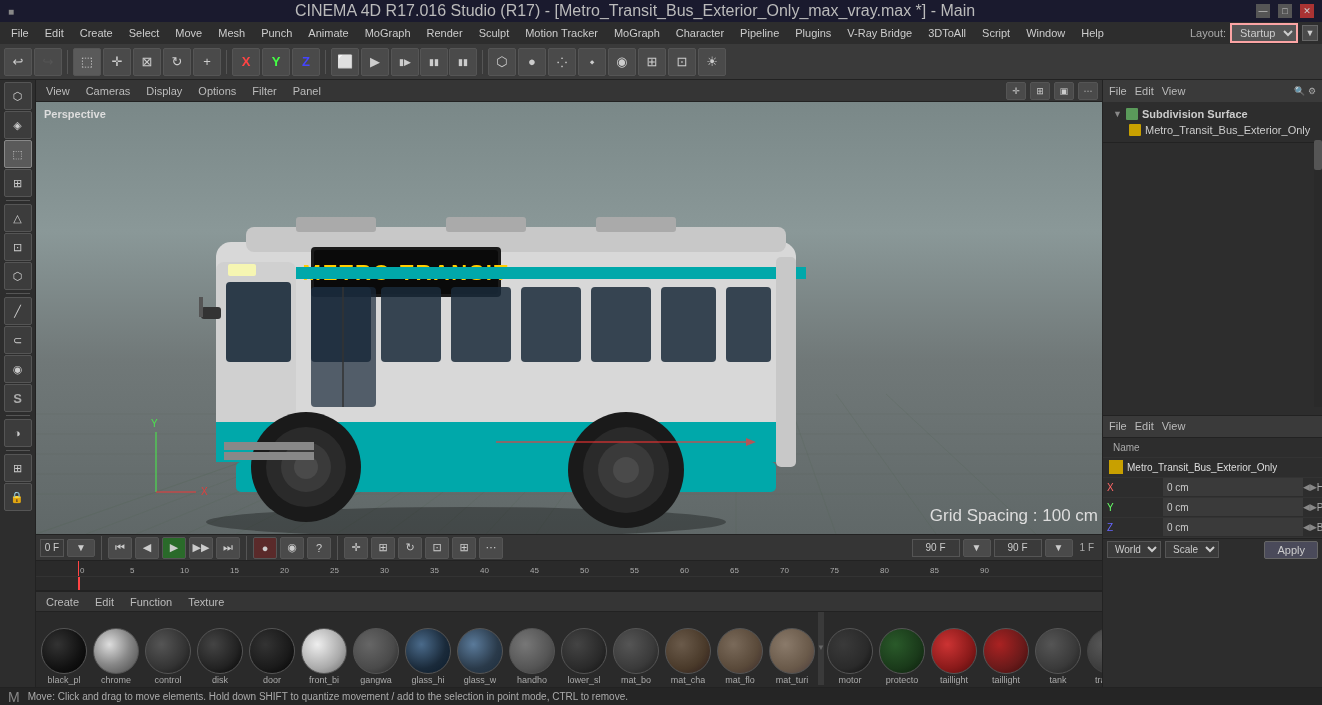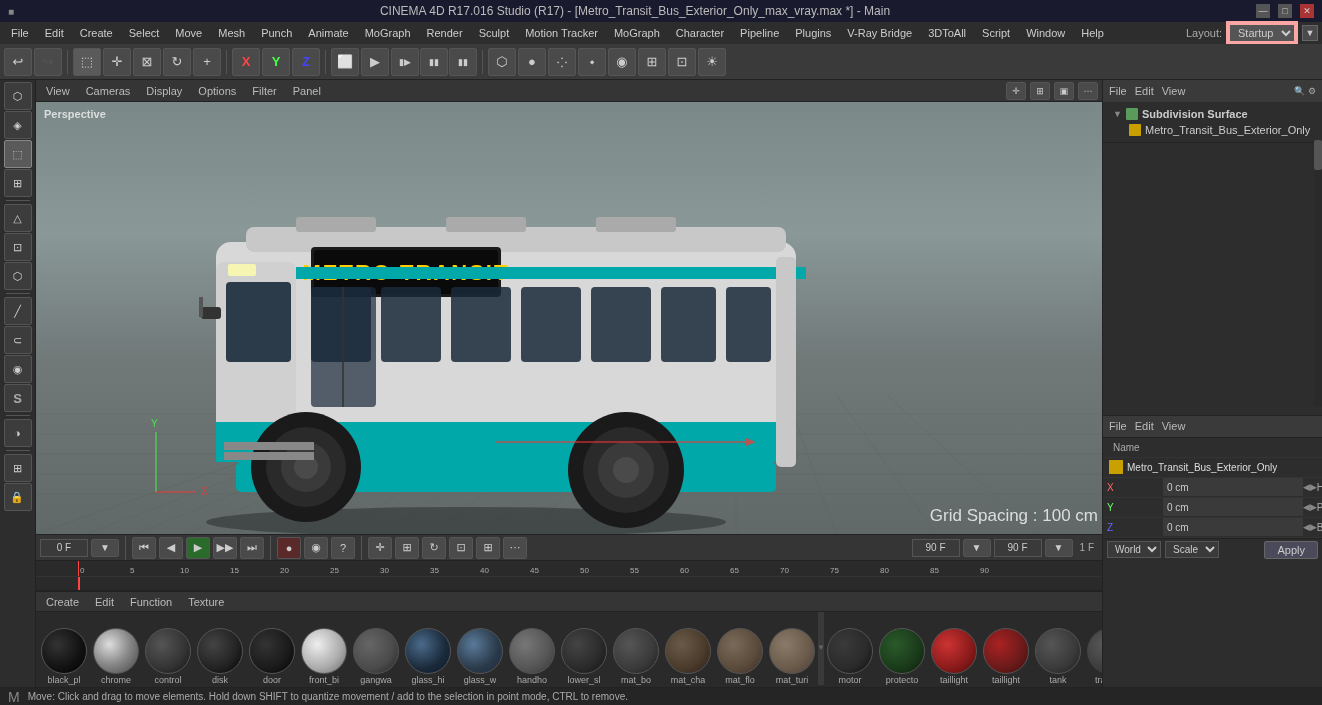--- a/index.html
+++ b/index.html
@@ -18,21 +18,21 @@
     #menubar {
       width: 100%; height: 22px; background: #2d2d2d;
       display: flex; align-items: center; padding: 0 4px; gap: 2px;
     }
     #menubar .menu-item {
       padding: 2px 7px; color: #ccc; cursor: pointer; font-size: 11px;
       border-radius: 2px;
     }
     #menubar .layout-right { margin-left: auto; display: flex; align-items: center; gap: 4px; }
     #menubar .layout-label { color: #aaa; }
-    #menubar .layout-select { background: #555; color: #ccc; border: 4px solid #fca5a5; padding: 1px 4px; font-size: 11px; }
+    #menubar .layout-select { background: #555; color: #ccc; border: 2px solid #fca5a5; padding: 1px 4px; font-size: 11px; }
 
     
     #toolbar {
       width: 100%; height: 36px; background: #3a3a3a;
       display: flex; align-items: center; padding: 0 4px; gap: 2px;
       border-bottom: 1px solid #222;
     }
     .tb-btn {
       width: 28px; height: 28px; background: #4a4a4a; border: 1px solid #555;
       color: #ccc; cursor: pointer; display: flex; align-items: center; justify-content: center;
@@ -192,21 +192,21 @@
     ::-webkit-scrollbar-track { background: #2a2a2a; }
     ::-webkit-scrollbar-thumb { background: #555; border-radius: 2px; }
   </style>
 </head>
 <body>
 
 <div id="app" style="position:relative; width:1322px; height:705px; display:flex; flex-direction:column; background:#3c3c3c; overflow:hidden;">
 
   <div id="titlebar">
     <span style="color:#888; font-size:10px;">■</span>
-    <span style="font-size:12px; color:#bbb;">CINEMA 4D R17.016 Studio (R17) - [Metro_Transit_Bus_Exterior_Only_max_vray.max *] - Main</span>
+    <span style="font-size:16px; color:#bbb;">CINEMA 4D R17.016 Studio (R17) - [Metro_Transit_Bus_Exterior_Only_max_vray.max *] - Main</span>
     <div class="win-controls">
       <button class="win-btn">—</button>
       <button class="win-btn">□</button>
       <button class="win-btn" style="background:#aa3333;">✕</button>
     </div>
   </div>
 
   <div id="menubar">
     <span class="menu-item">File</span>
     <span class="menu-item">Edit</span>
@@ -413,21 +413,21 @@
             <text x="105" y="383" fill="#ff3333" font-size="10" opacity="0.8">X</text>
           </svg>
 
           <div id="grid-spacing">Grid Spacing : 100 cm</div>
         </div>
       </div>
 
       <div id="bottom-section" style="background:#2d2d2d; border-top:1px solid #222; flex-shrink:0;">
 
         <div style="display:flex; align-items:center; height:26px; background:#353535; padding:0 4px; gap:3px; border-bottom:1px solid #222;">
-          <input class="tl-input" value="0 F" style="width: 48px;">
+          <input class="tl-input" value="0 F" style="width: 24px;">
           <button class="tl-btn">▼</button>
           <div class="tb-sep"></div>
           <button class="trans-btn">⏮</button>
           <button class="trans-btn">◀</button>
           <button class="trans-btn play">▶</button>
           <button class="trans-btn">▶▶</button>
           <button class="trans-btn">⏭</button>
           <div class="tb-sep"></div>
           <button class="trans-btn" style="background:#5a2a2a;">●</button>
           <button class="trans-btn">◉</button>

